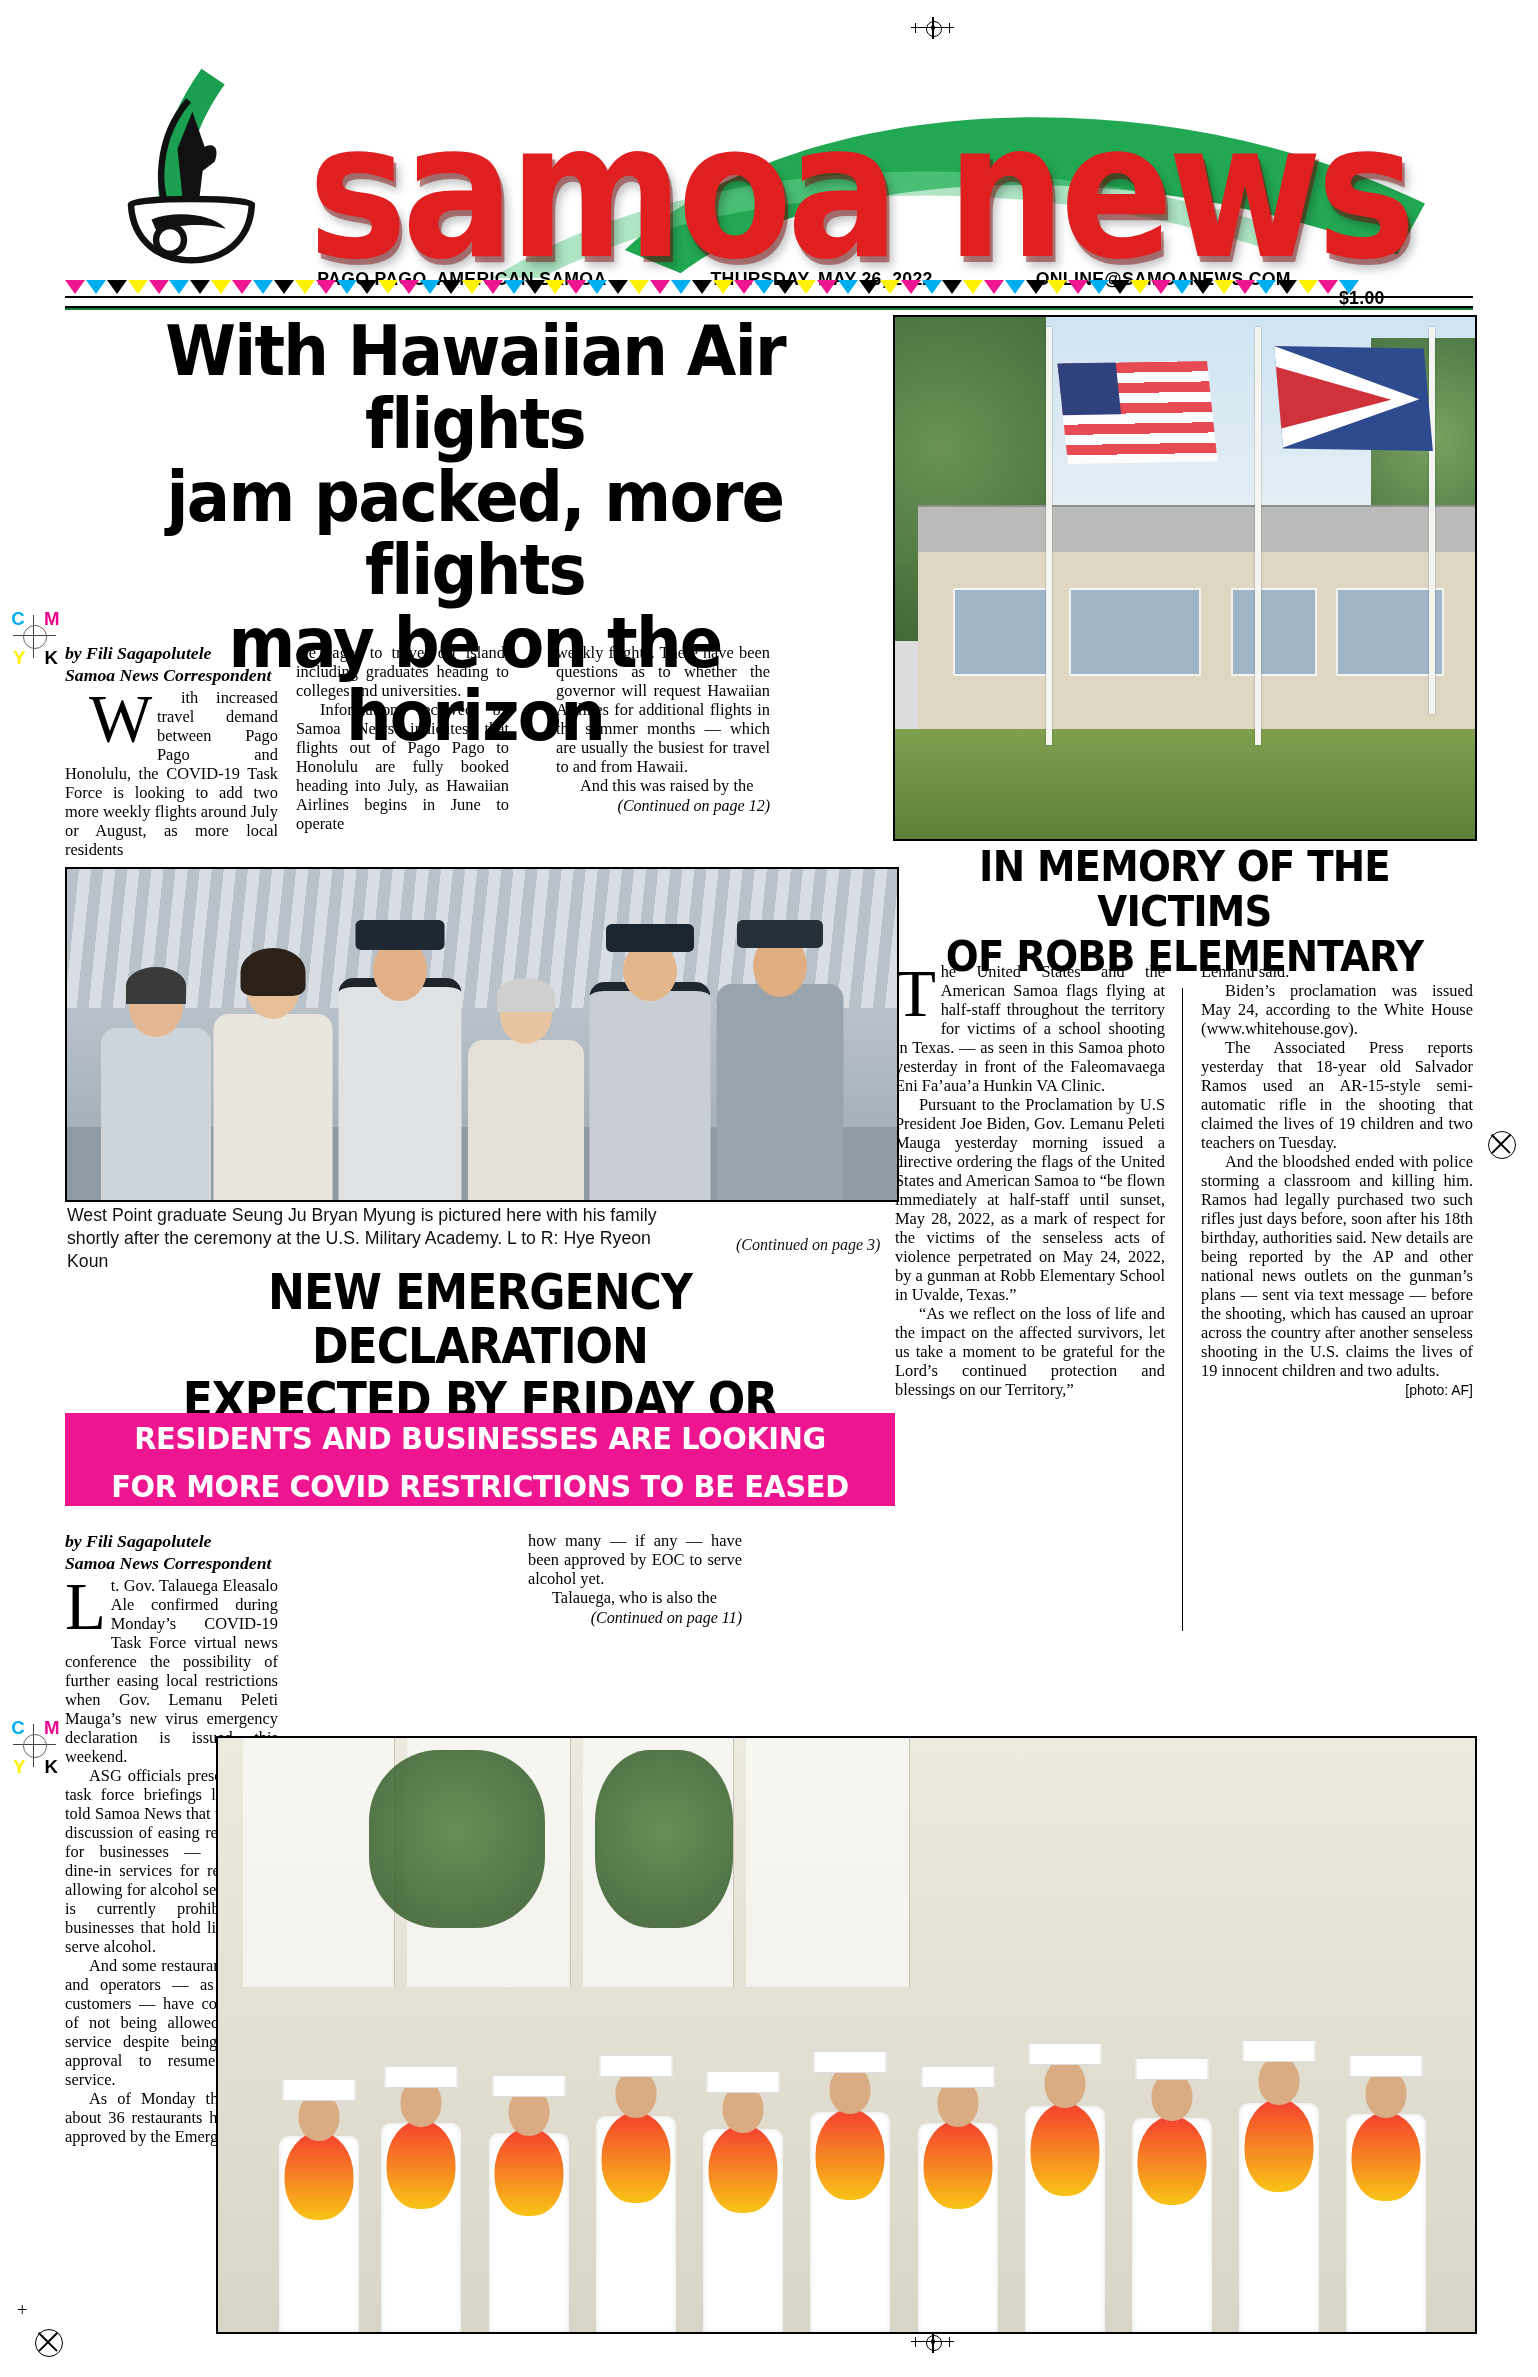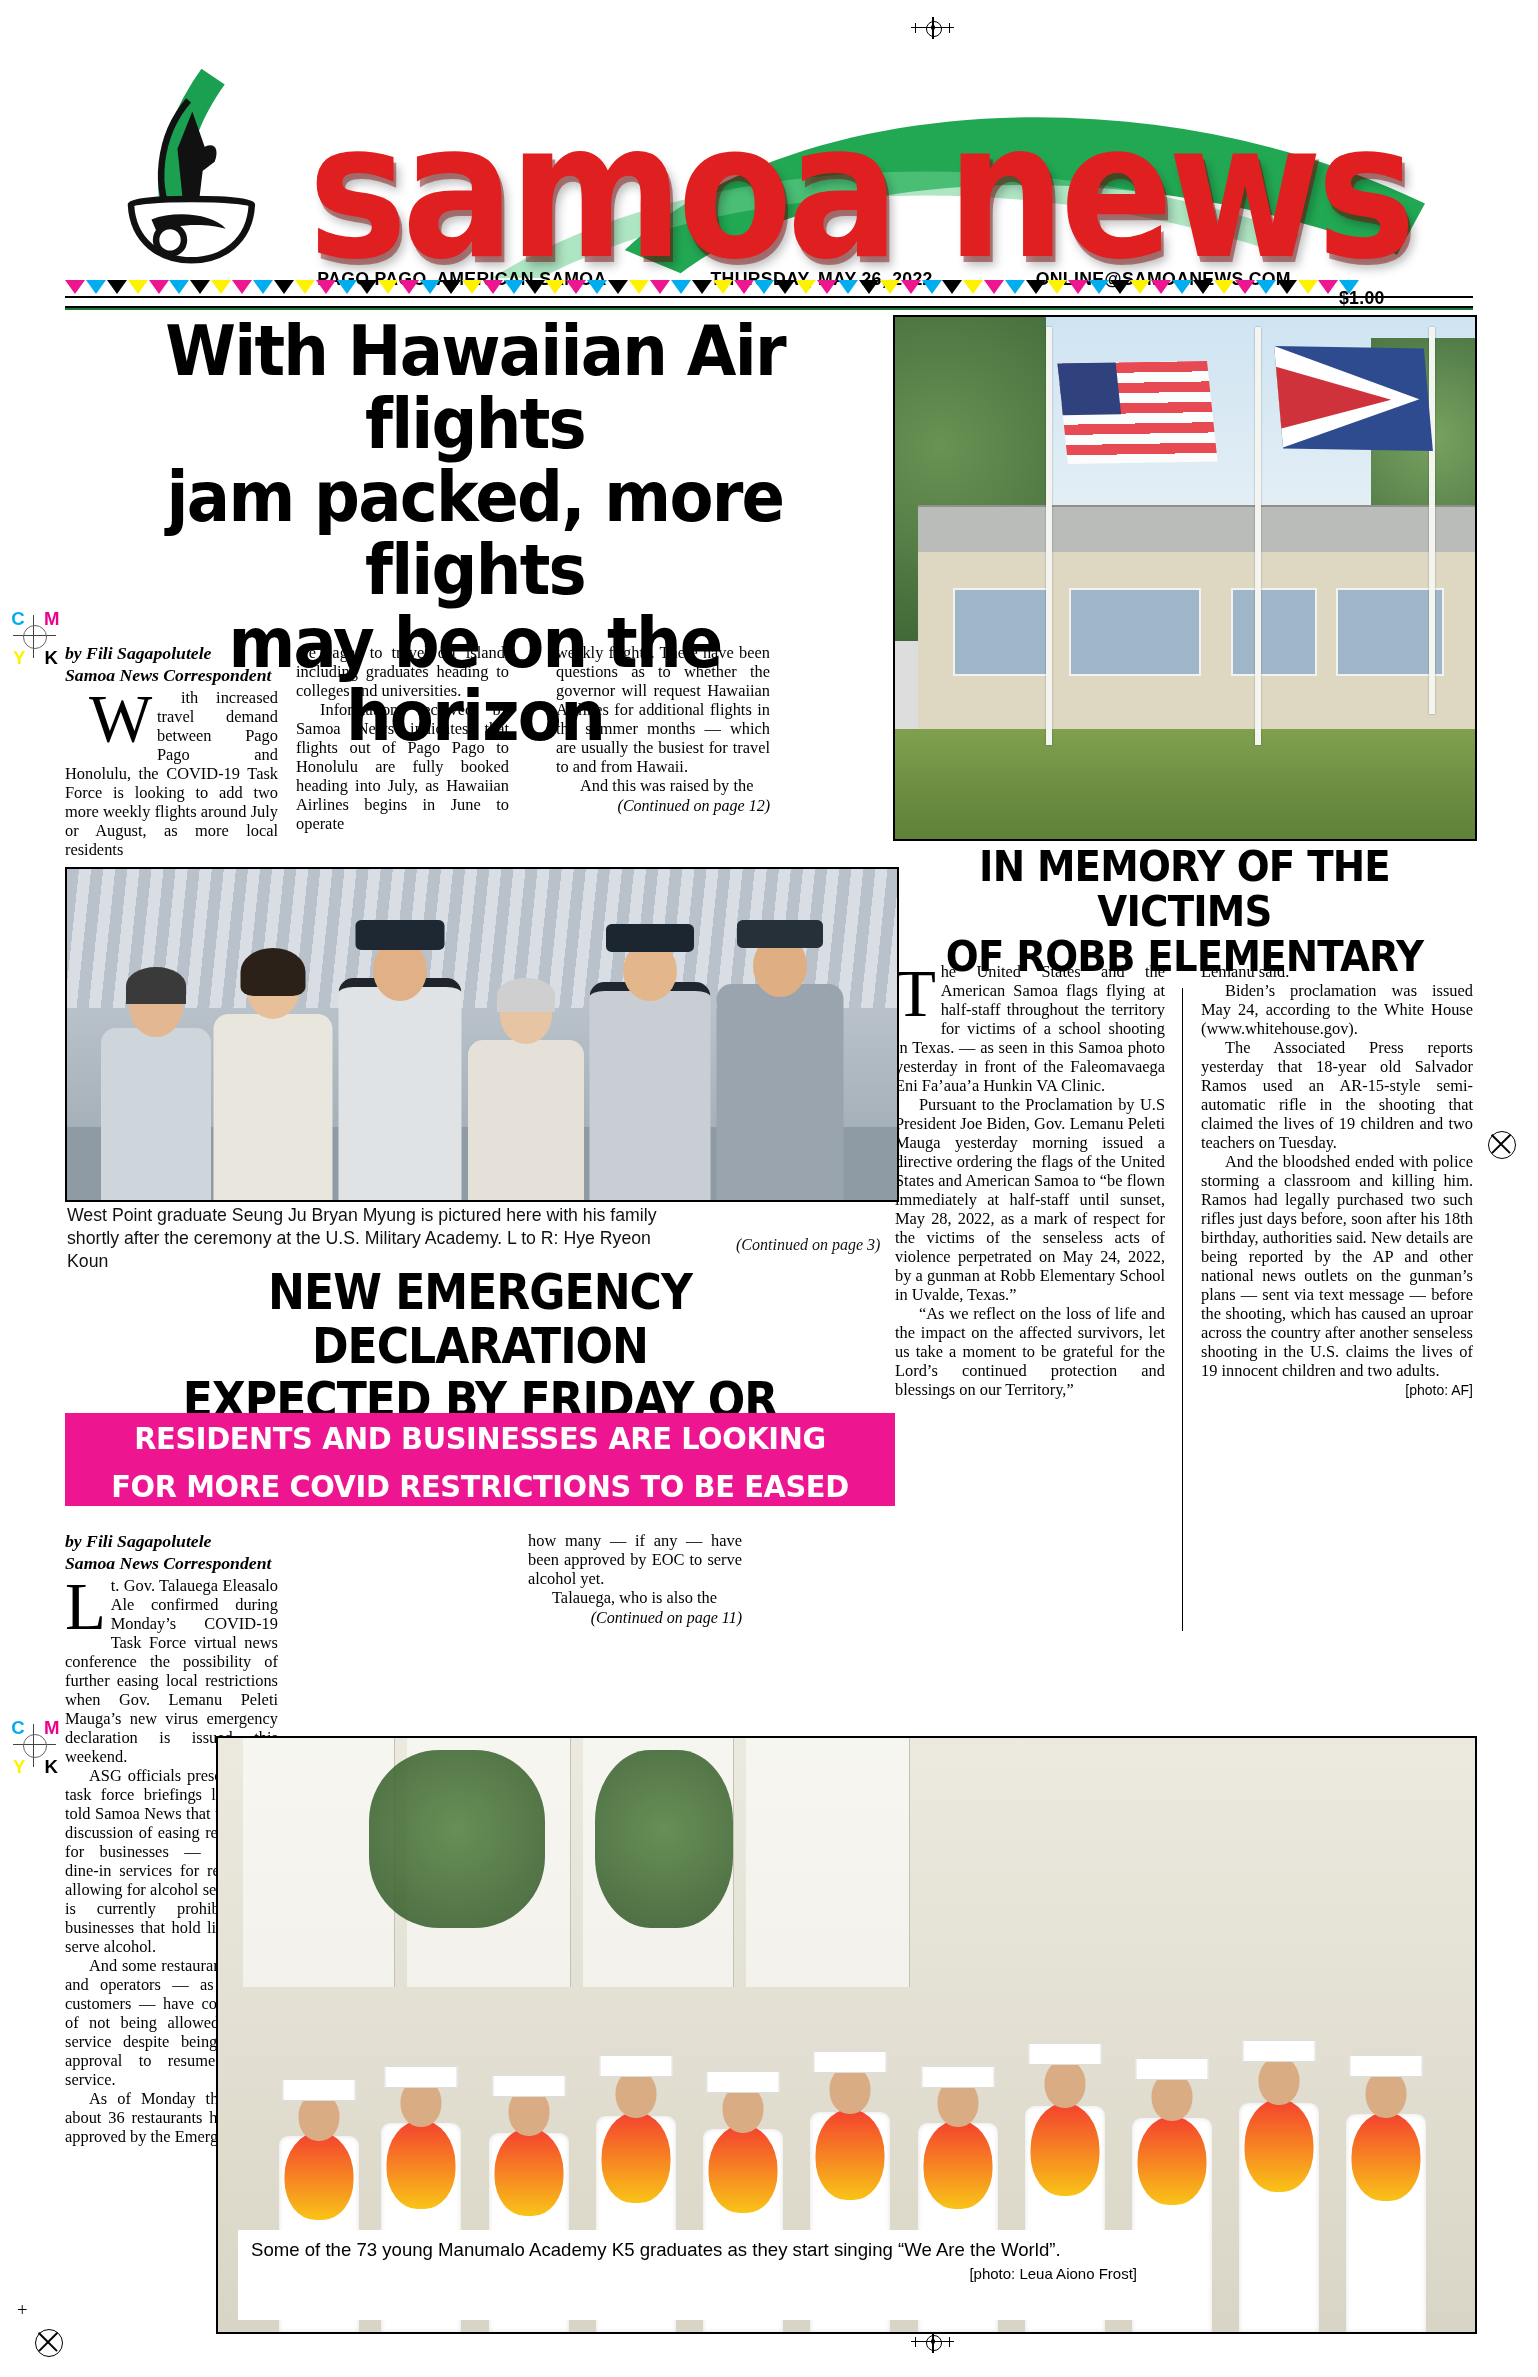--- a/index.html
+++ b/index.html
@@ -506,19 +506,15 @@
       </div>
       <div class="grad" style="left:1123px;width:89px;height:310px;">
         <div class="gown" style="width:80px;height:218px;"></div>
         <div class="lei" style="bottom:131px;width:69px;height:89px;"></div>
         <div class="face" style="bottom:214px;width:41px;height:48px;"></div>
         <div class="cap" style="bottom:255px;width:71px;height:20.5px;"></div>
       </div>
     </div>
   </div>
 
-  <div id="cap3">
-    <div class="t">Some of the 73 young Manumalo Academy K5 graduates as they start singing “We Are the World”.</div>
-    <div class="credit">[photo: Leua Aiono Frost]</div>
-  </div>
 
 </div>
 
 
 </body></html>

